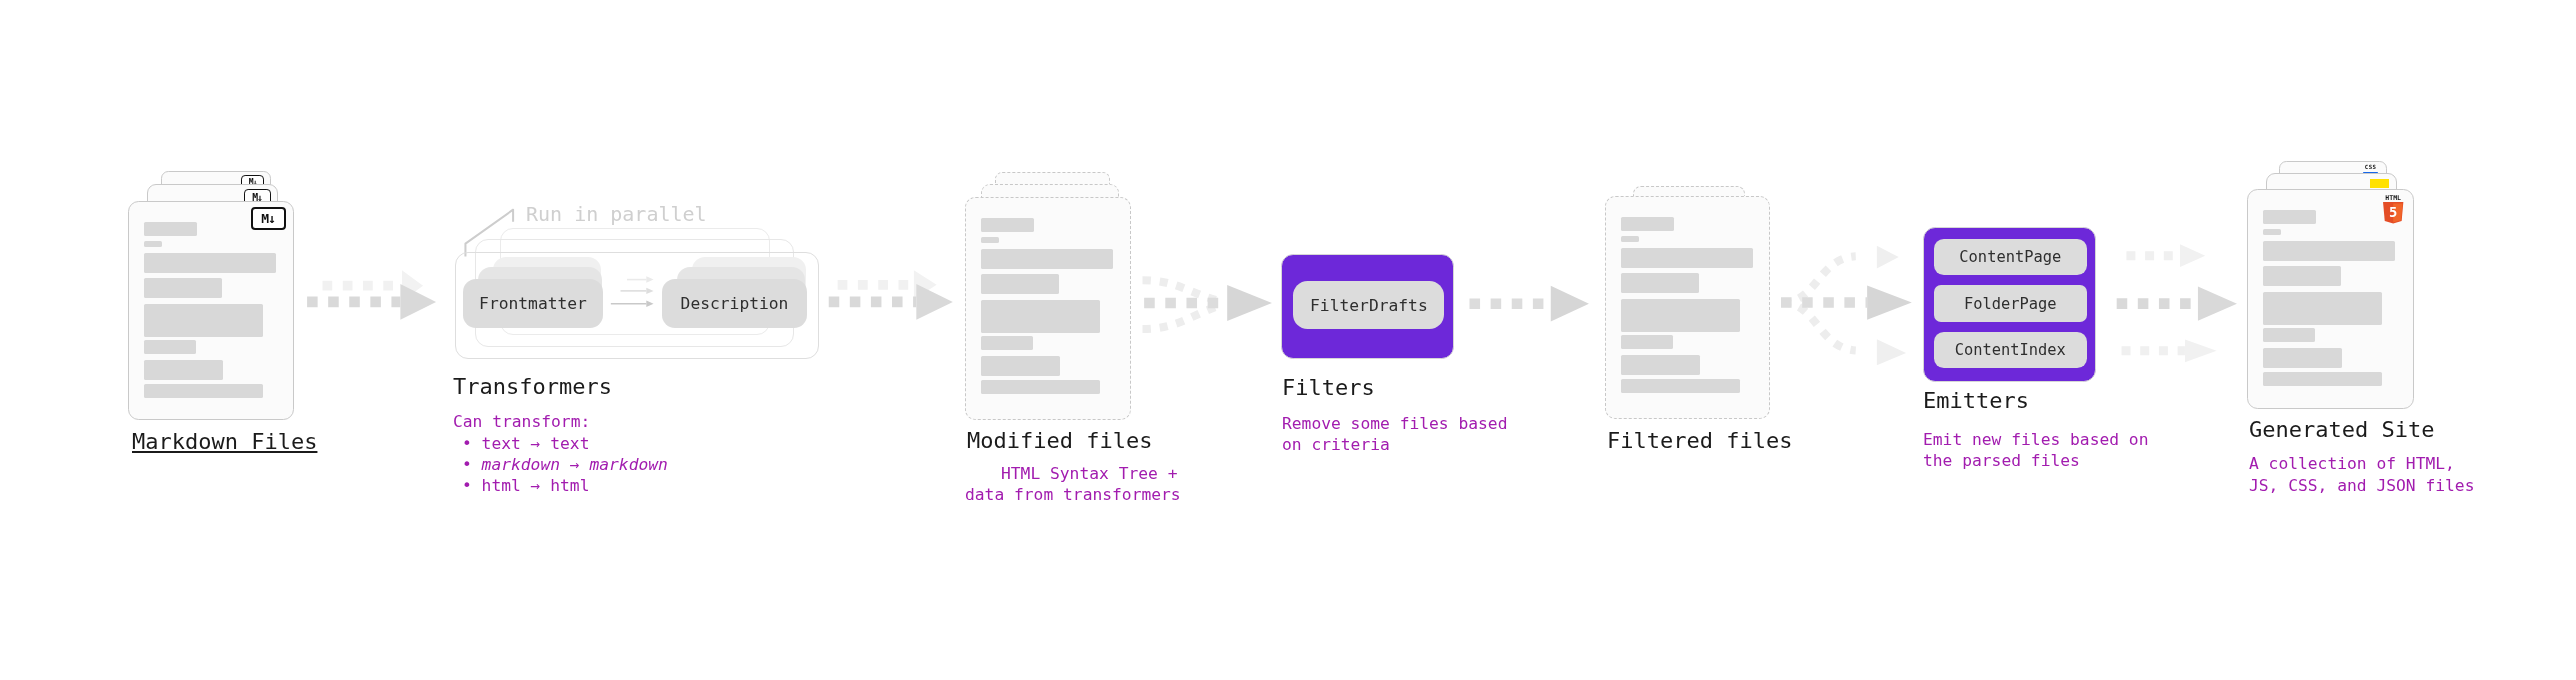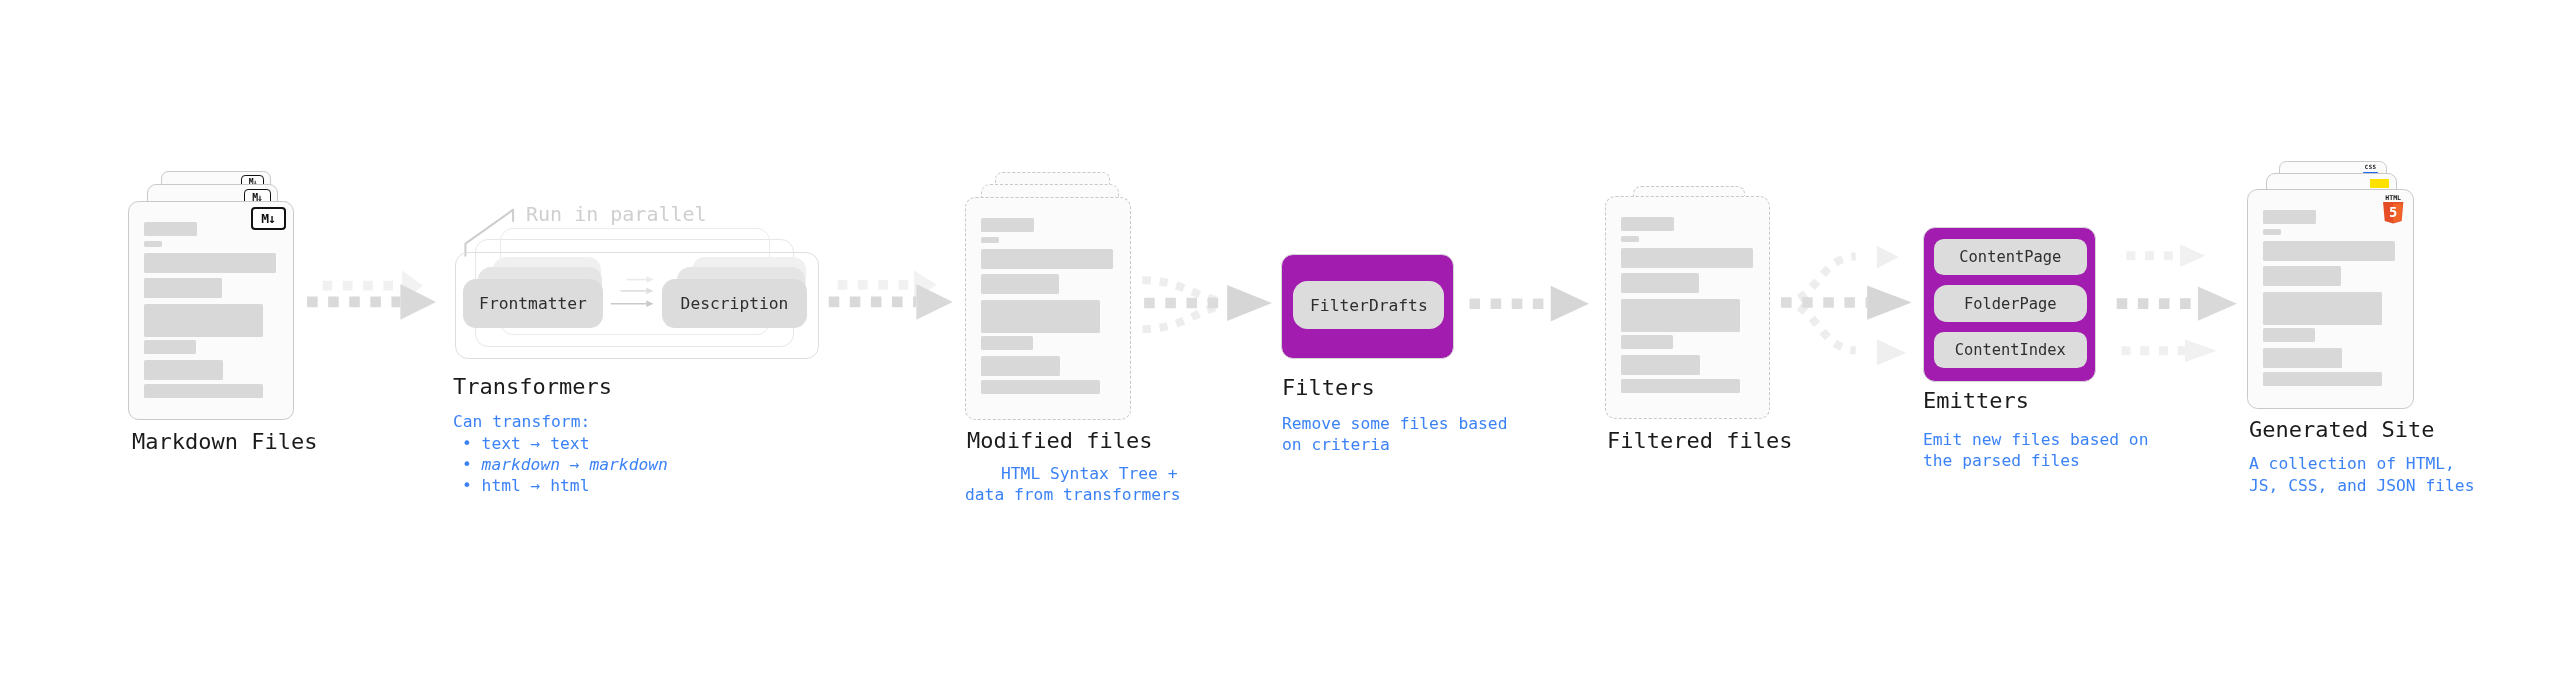--- a/index.html
+++ b/index.html
@@ -2,21 +2,21 @@
 <html style="font-size:13px"><head>
 <meta charset="utf-8">
 <style>
   html,body{margin:0;padding:0;background:#fff;}
   .canvas{
     position:relative;width:2576px;height:681px;background:#ffffff;overflow:hidden;
     font-family:"DejaVu Sans Mono","Liberation Mono",monospace;color:#1e1e1e;
   }
   .abs{position:absolute;}
   .h1{position:absolute;font-size:22px;font-weight:500;color:#1b1b1b;line-height:24.4px;white-space:nowrap;}
-  .body{position:absolute;font-size:16.3px;color:#3b82f6;line-height:21px;white-space:pre;}
+  .body{position:absolute;font-size:16.3px;color:#a21caf;line-height:21px;white-space:pre;}
   .annotation{position:absolute;font-size:20px;color:#cfcfcf;white-space:nowrap;}
 
   
   .file{position:absolute;background:#fbfbfb;border:1.2px solid #c9c9c9;border-radius:10.6px;box-sizing:border-box;}
   .file.dashed{border:1.6px dashed #c8c8c8;background:#fbfbfb;}
 
   
   .bar{position:absolute;left:14.6px;background:#d8d8d8;border-radius:1.6px;}
   .bar.t {top:19.5px;width:53px;height:14.6px;}
   .bar.s {top:39px;width:18px;height:5.7px;}
@@ -39,21 +39,21 @@
   .tbox.g1{border-color:#e7e7e7;}
   .tbox.g2{border-color:#ebebeb;}
 
   
   .pill{position:absolute;display:flex;align-items:center;justify-content:center;
     background:#dcdcdc;border-radius:13px;font-size:16.3px;color:#2e2e2e;white-space:nowrap;}
   .pill.ghost1{background:#e5e5e5;color:transparent;}
   .pill.ghost2{background:#f0f0f0;color:transparent;}
 
   
-  .holder{position:absolute;background:#a21caf;border:1.2px solid #d6d6d6;border-radius:12.2px;box-sizing:border-box;}
+  .holder{position:absolute;background:#6d28d9;border:1.2px solid #d6d6d6;border-radius:12.2px;box-sizing:border-box;}
 
   
   .css-badge{position:absolute;top:3.3px;right:8.1px;width:14.6px;text-align:center;}
   .css-badge .txt{font-size:5.7px;font-weight:700;color:#111;line-height:5.7px;letter-spacing:0.4px;}
   .css-badge .ul{margin-top:0.8px;height:2.4px;border-radius:0.8px;background:#1767e8;}
   .js-badge{position:absolute;top:4.9px;right:7.3px;width:18.7px;height:9px;background:#ffe100;}
 </style>
 </head>
 <body>
 
@@ -70,21 +70,21 @@
       <span class="md-badge front">M↓</span>
       <i class="bar t"></i>
       <i class="bar s"></i>
       <i class="bar b1"></i>
       <i class="bar b2"></i>
       <i class="bar b3"></i>
       <i class="bar b4"></i>
       <i class="bar b5"></i>
       <i class="bar b6"></i>
     </div>
-    <div class="h1" style="left:132px;top:430px;">Markdown Files</div>
+    <div class="h1" style="left:132px;top:430px;text-decoration:underline;">Markdown Files</div>
   </div>
 
   <svg class="abs" style="left:303px;top:267px;" width="142" height="73" viewBox="0 0 175 90">
     <line x1="24" y1="23" x2="122" y2="23" stroke="#f1f1f1" stroke-width="12" stroke-dasharray="12 13"></line>
     <polygon points="122,4 148,23 122,42" fill="#f2f2f2"></polygon>
     <line x1="5" y1="43" x2="120" y2="43" stroke="#d9d9d9" stroke-width="13" stroke-dasharray="13 13"></line>
     <polygon points="120,21 164,43 120,65" fill="#d9d9d9"></polygon>
   </svg>
 
   <div>
@@ -188,21 +188,21 @@
     <polygon points="124,12 151,26 124,40" fill="#efefef"></polygon>
     <path d="M 8,82 C 50,82 52,138 98,141" stroke="#ededed" stroke-width="10" stroke-dasharray="10 11" fill="none"></path>
     <polygon points="124,127 160,144 124,159" fill="#efefef"></polygon>
     <line x1="6" y1="82" x2="112" y2="82" stroke="#dcdcdc" stroke-width="13" stroke-dasharray="13 13"></line>
     <polygon points="112,61 167,82 112,103" fill="#d6d6d6"></polygon>
   </svg>
 
   <div>
     <div class="holder" style="left:1923px;top:227px;width:173px;height:155px;">
       <div class="pill" style="left:9.8px;top:10.6px;width:153px;height:36px;border-radius:9.8px;font-size:15.4px;">ContentPage</div>
-      <div class="pill" style="left:9.8px;top:57px;width:153px;height:37px;border-radius:13px;font-size:15.4px;">FolderPage</div>
+      <div class="pill" style="left:9.8px;top:57px;width:153px;height:37px;border-radius:7px;font-size:15.4px;">FolderPage</div>
       <div class="pill" style="left:9.8px;top:104px;width:153px;height:36px;border-radius:9.8px;font-size:15.4px;">ContentIndex</div>
     </div>
     <div class="h1" style="left:1923px;top:389px;">Emitters</div>
     <div class="body" style="left:1923px;top:429px;">Emit new files based on</div>
     <div class="body" style="left:1923px;top:450px;">the parsed files</div>
   </div>
 
   <svg class="abs" style="left:2110px;top:237px;" width="132" height="130" viewBox="0 0 162 160">
     <line x1="20" y1="23" x2="86" y2="23" stroke="#f0f0f0" stroke-width="11" stroke-dasharray="11 12"></line>
     <polygon points="86,9 117,23 86,37" fill="#f1f1f1"></polygon>

